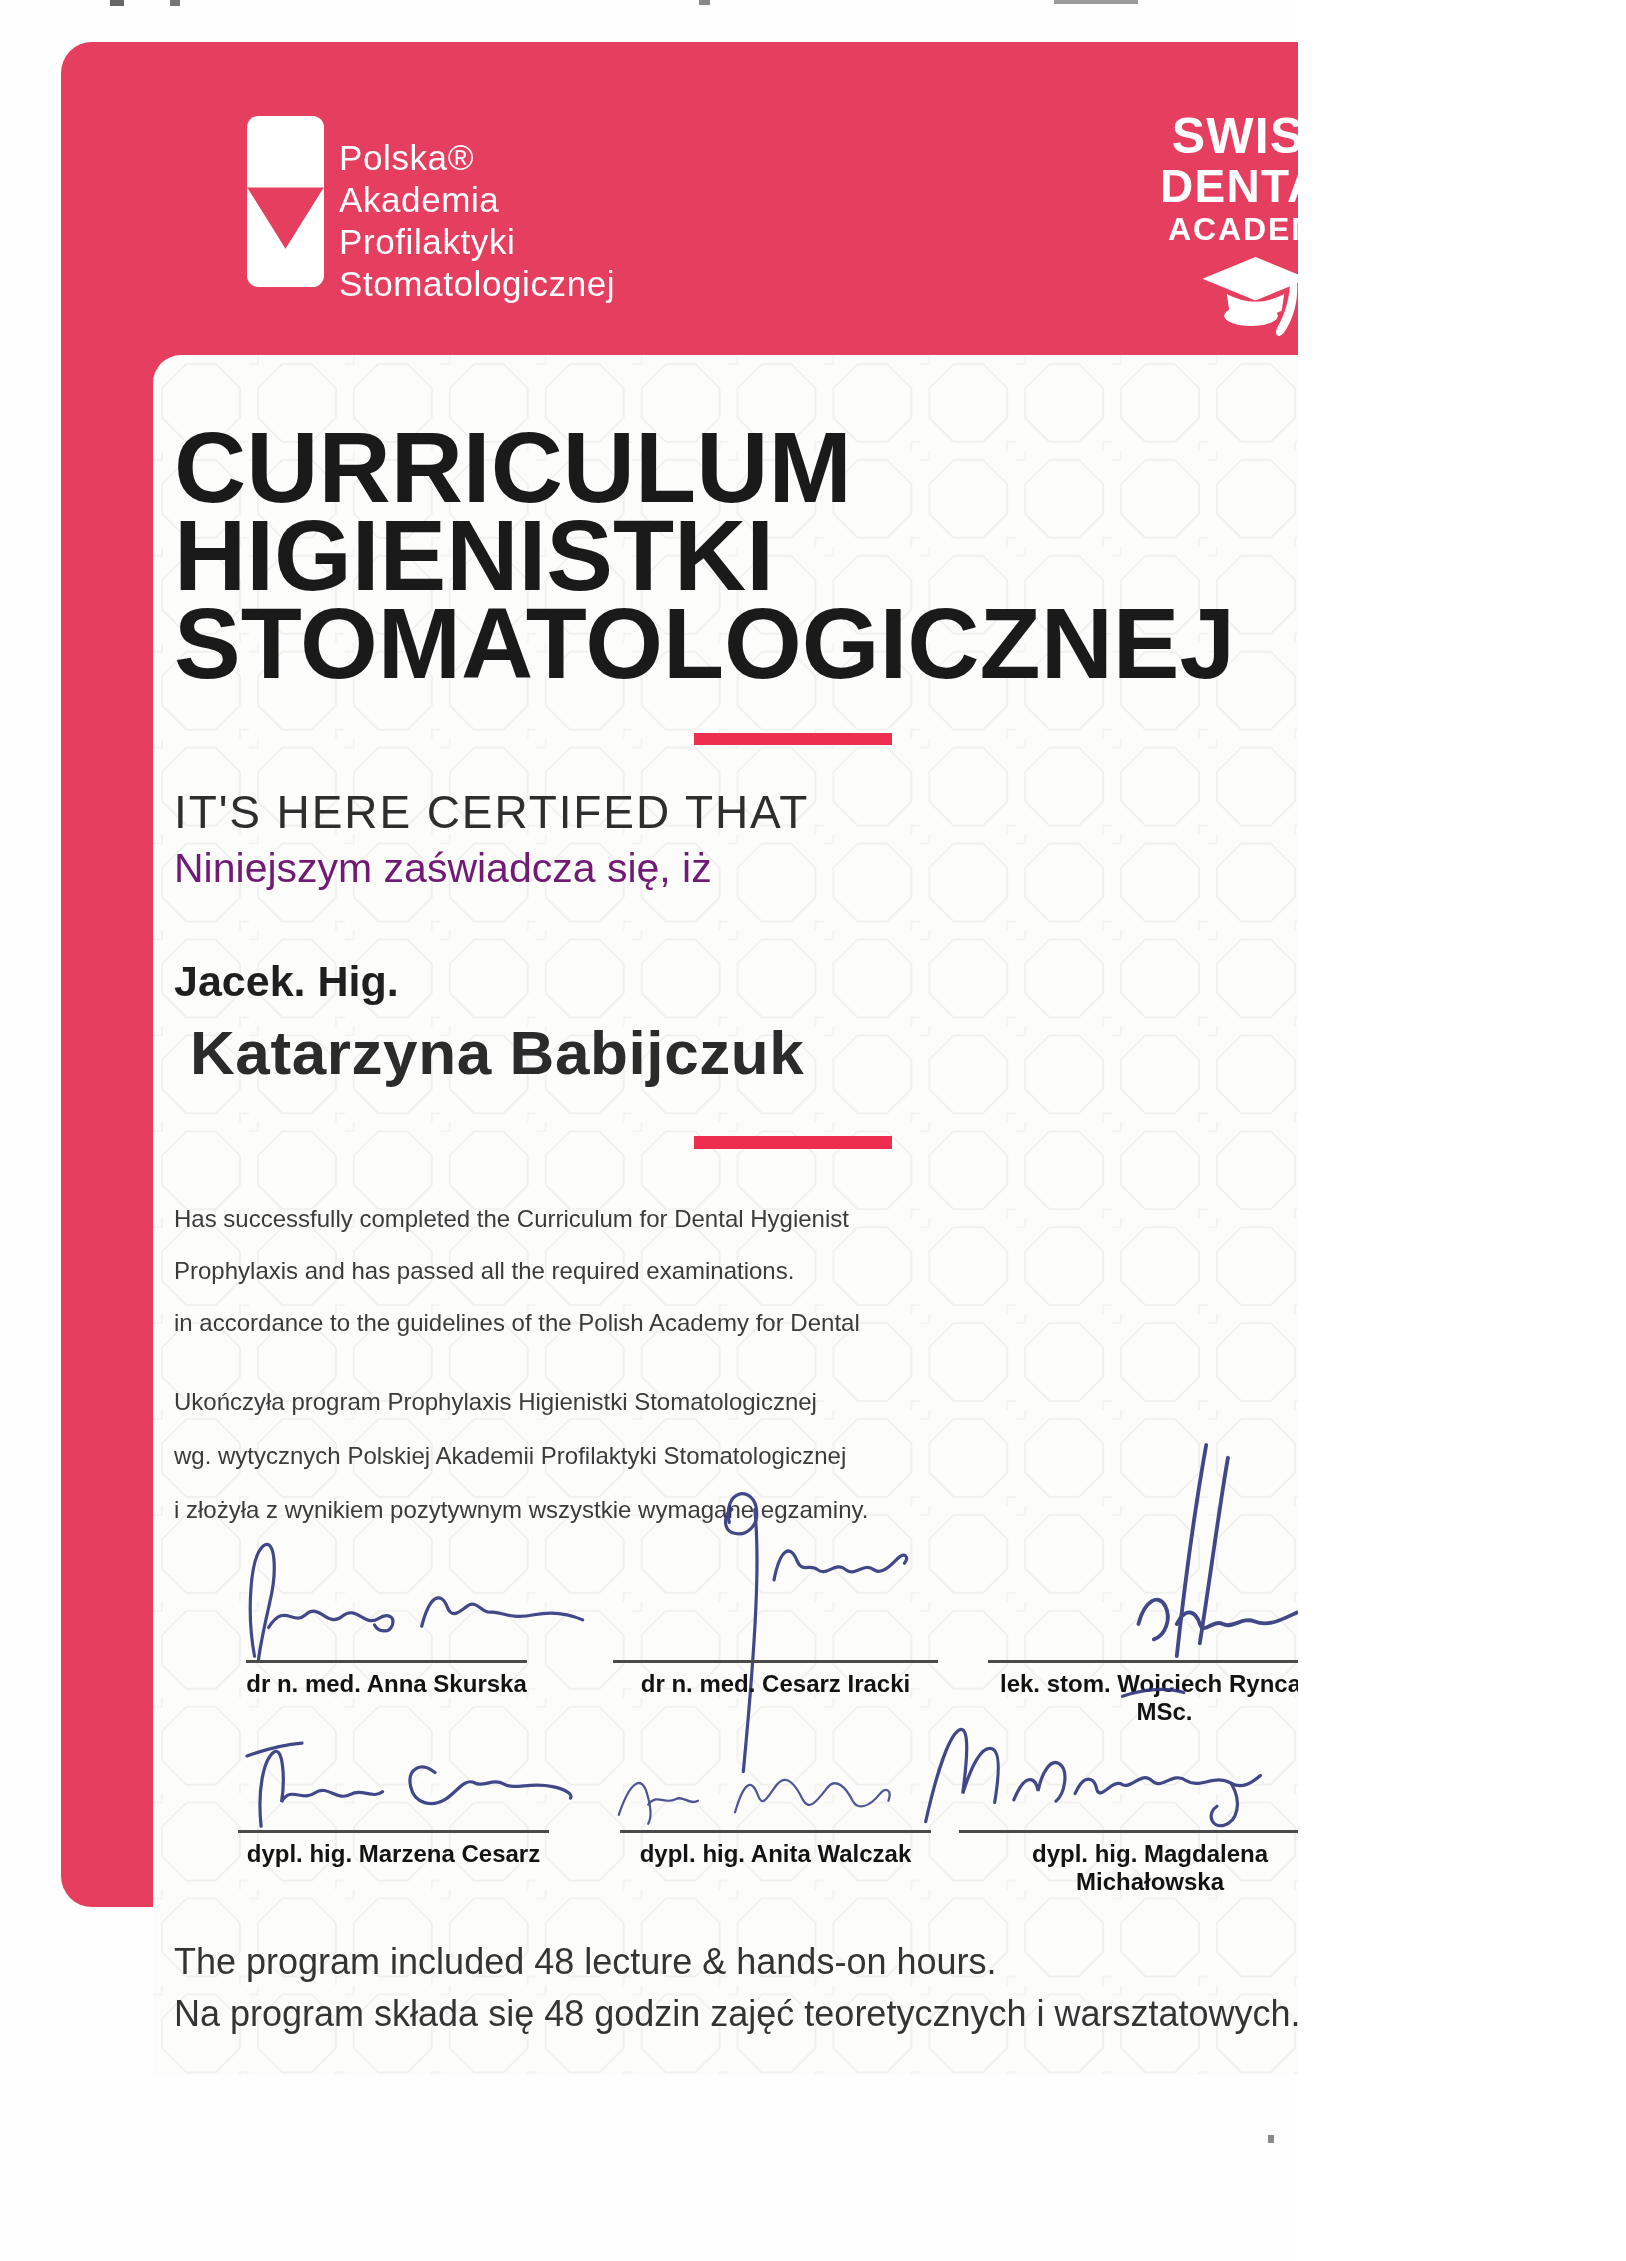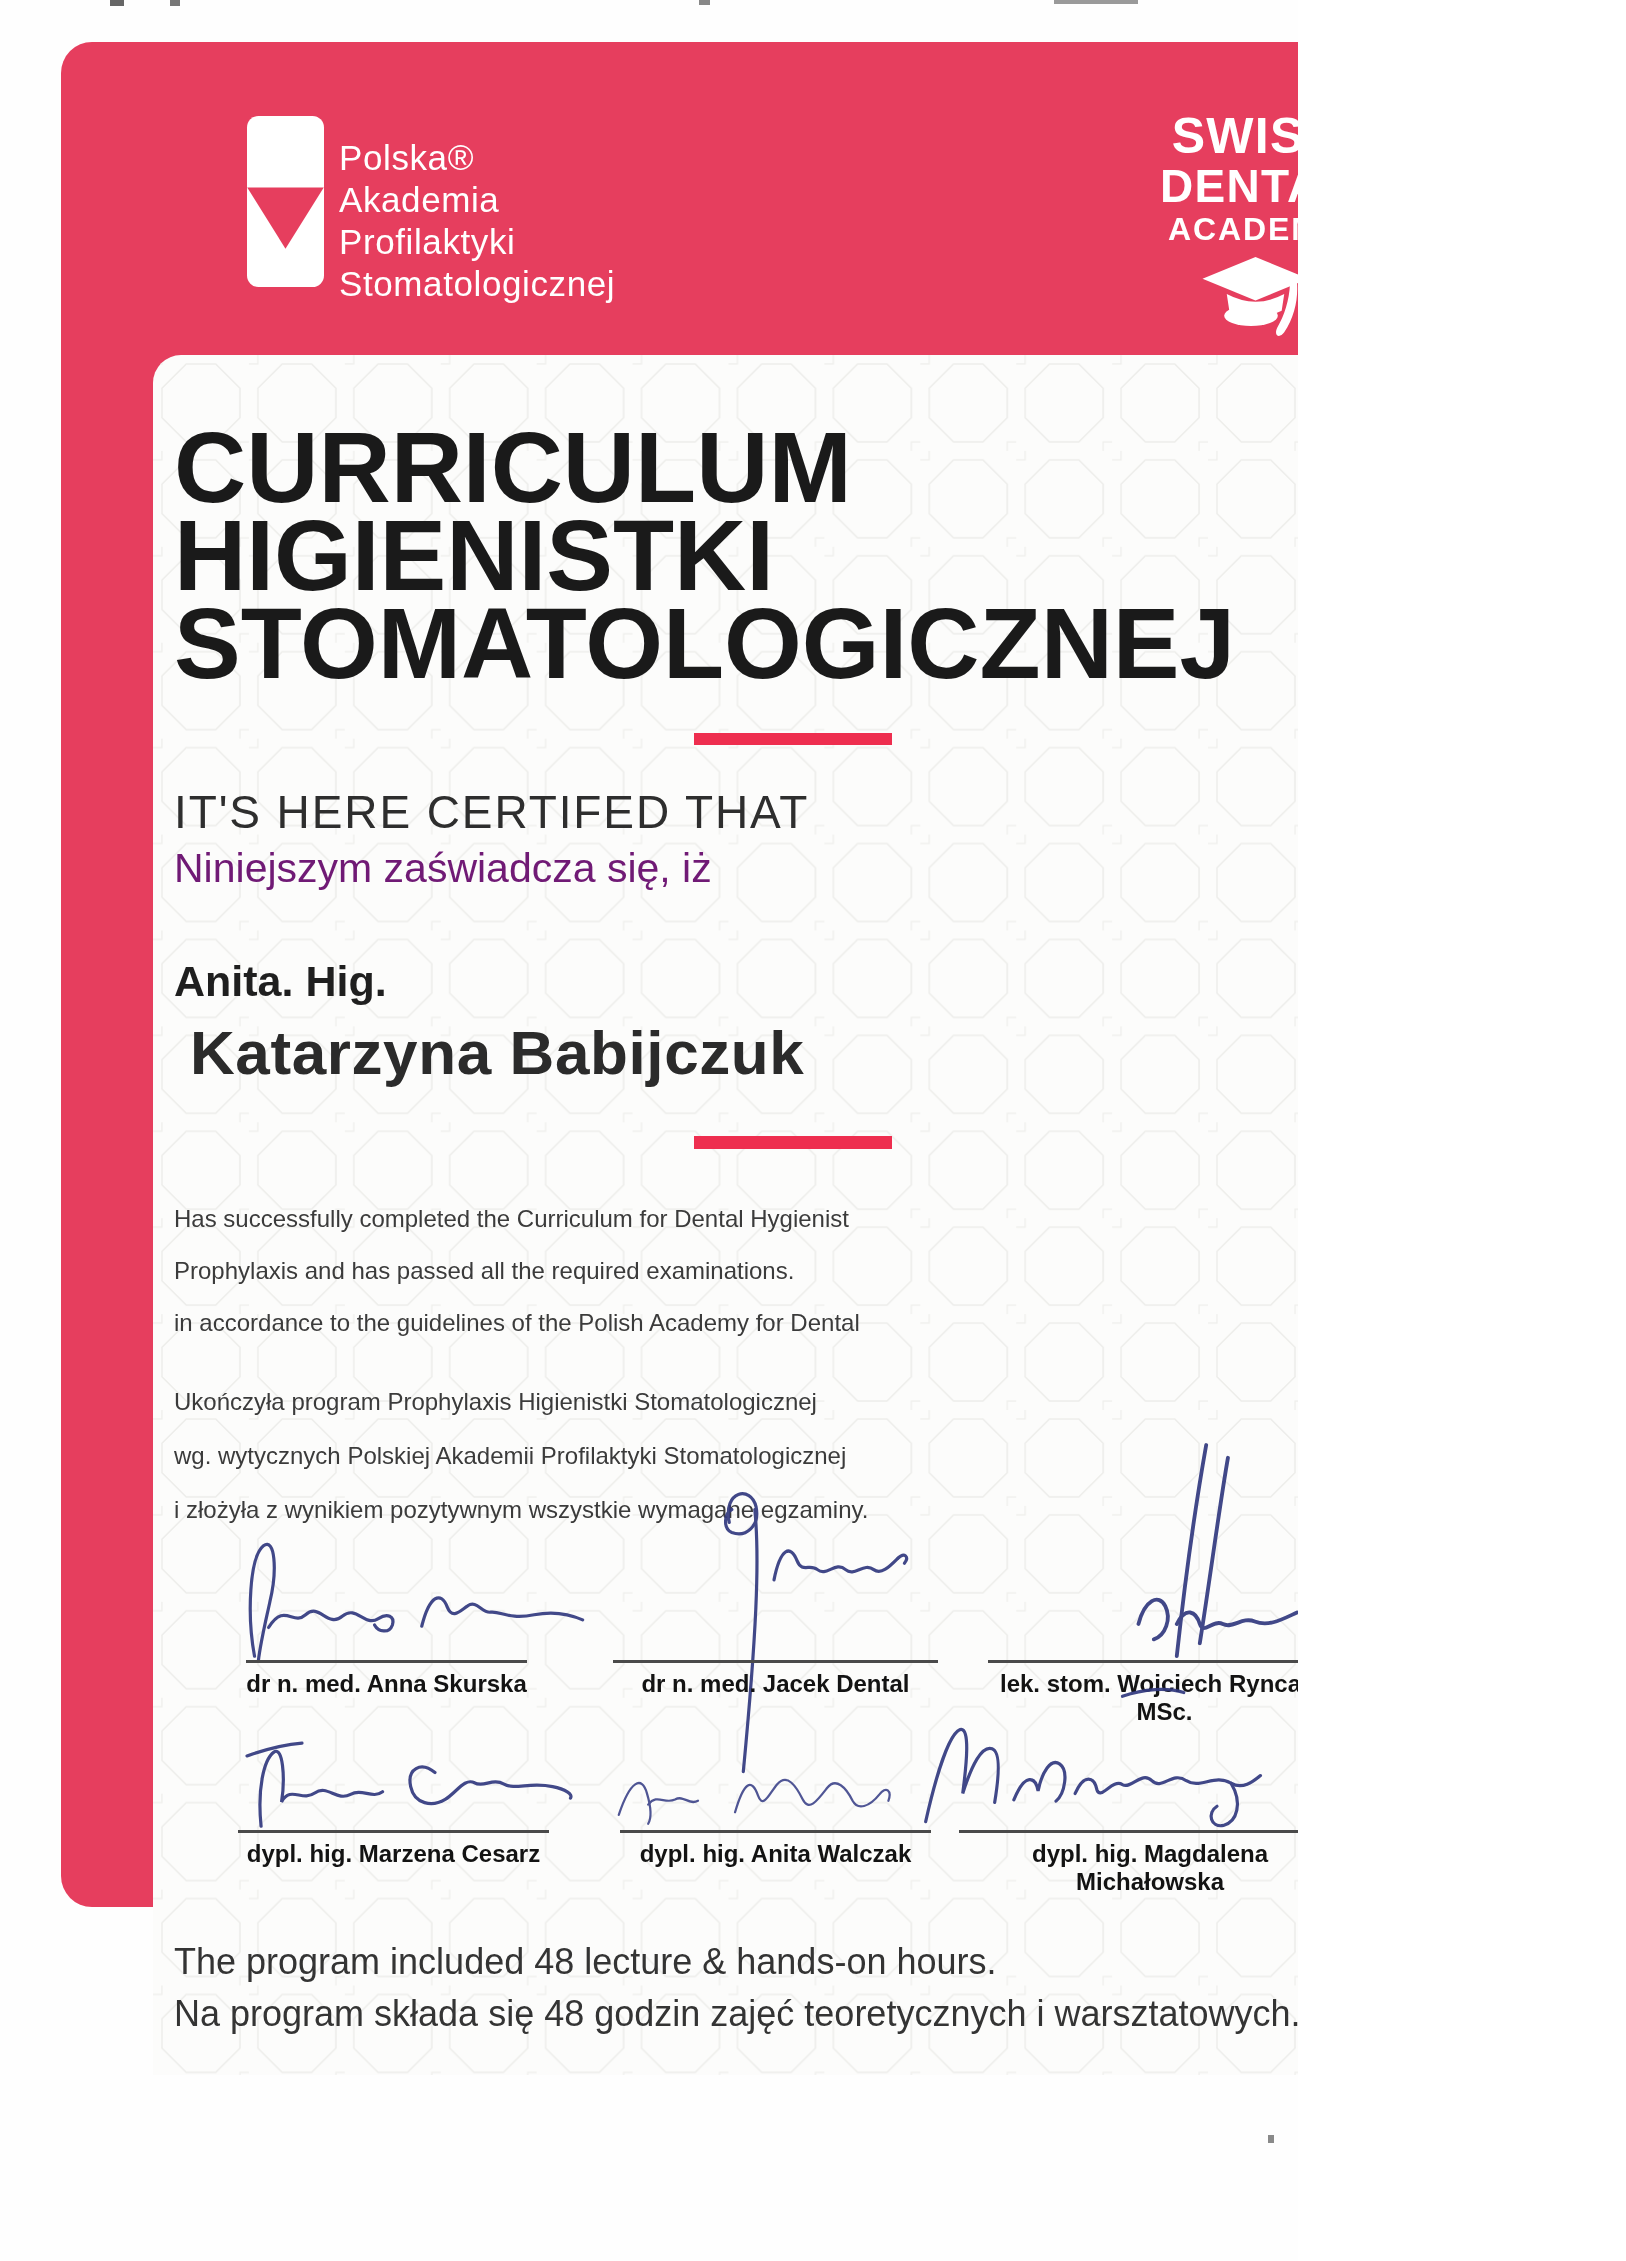--- a/index.html
+++ b/index.html
@@ -107,21 +107,21 @@
     <div class="title-line">CURRICULUM</div>
     <div class="title-line">HIGIENISTKI</div>
     <div class="title-line">STOMATOLOGICZNEJ</div>
   </div>
 
   <div class="abs divider" style="left:694px;top:733px;"></div>
 
   <div class="abs centered certified-en" style="top:785px;">IT'S HERE CERTIFED THAT</div>
   <div class="abs centered certified-pl" style="top:845px;">Niniejszym zaświadcza się, iż</div>
 
-  <div class="abs centered recipient-title" style="top:957px;">Anita. Hig.</div>
+  <div class="abs centered recipient-title" style="top:957px;">Jacek. Hig.</div>
   <div class="abs centered recipient-name" style="top:1017px;padding-left:16px;">Katarzyna Babijczuk</div>
 
   <div class="abs divider" style="left:694px;top:1136px;height:12.8px;"></div>
 
   <div class="abs centered body-par" style="top:1193px;">
     <div>Has successfully completed the Curriculum for Dental Hygienist</div>
     <div>Prophylaxis and has passed all the required examinations.</div>
     <div>in accordance to the guidelines of the Polish Academy for Dental</div>
   </div>
 
@@ -157,21 +157,21 @@
         <path d="M336,330 C352,230 366,120 380,40"></path>
         <path d="M240,300 C250,262 272,252 282,272 C292,292 282,318 264,324"></path>
         <path d="M300,300 C314,272 330,280 336,300 C342,318 356,292 372,300 C388,308 402,288 422,296 C444,305 466,292 488,282"></path>
       </g>
     </svg>
   </div>
   <div class="abs sig-line" style="left:246px;top:1660px;width:281px;"></div>
   <div class="abs sig-line" style="left:613px;top:1660px;width:325px;"></div>
   <div class="abs sig-line" style="left:988px;top:1660px;width:353px;"></div>
   <div class="abs sig-caption" style="left:246px;top:1670px;width:281px;">dr n. med. Anna Skurska</div>
-  <div class="abs sig-caption" style="left:613px;top:1670px;width:325px;">dr n. med. Jacek Dental</div>
+  <div class="abs sig-caption" style="left:613px;top:1670px;width:325px;">dr n. med. Cesarz Iracki</div>
   <div class="abs sig-caption" style="left:988px;top:1670px;width:353px;">lek. stom. Wojciech Ryncarz, MSc.</div>
 
   <div class="abs sig" style="left:224px;top:1706px;">
     <svg width="358" height="128" viewBox="0 0 560 200">
       <g fill="none" stroke="#32397f" stroke-width="5" stroke-linecap="round" opacity="0.92">
         <path d="M36,78 C70,66 96,60 122,58"></path>
         <path d="M58,188 C52,130 62,84 78,72 C92,62 96,112 90,150 C104,124 122,150 142,136 C162,122 176,150 198,138 C216,128 232,146 248,134"></path>
         <path d="M330,104 C308,86 286,98 292,126 C298,154 326,158 346,146 C364,135 376,112 392,120 C406,128 420,112 438,122 C456,132 478,118 514,126 C534,130 546,138 542,144"></path>
       </g>
     </svg>

